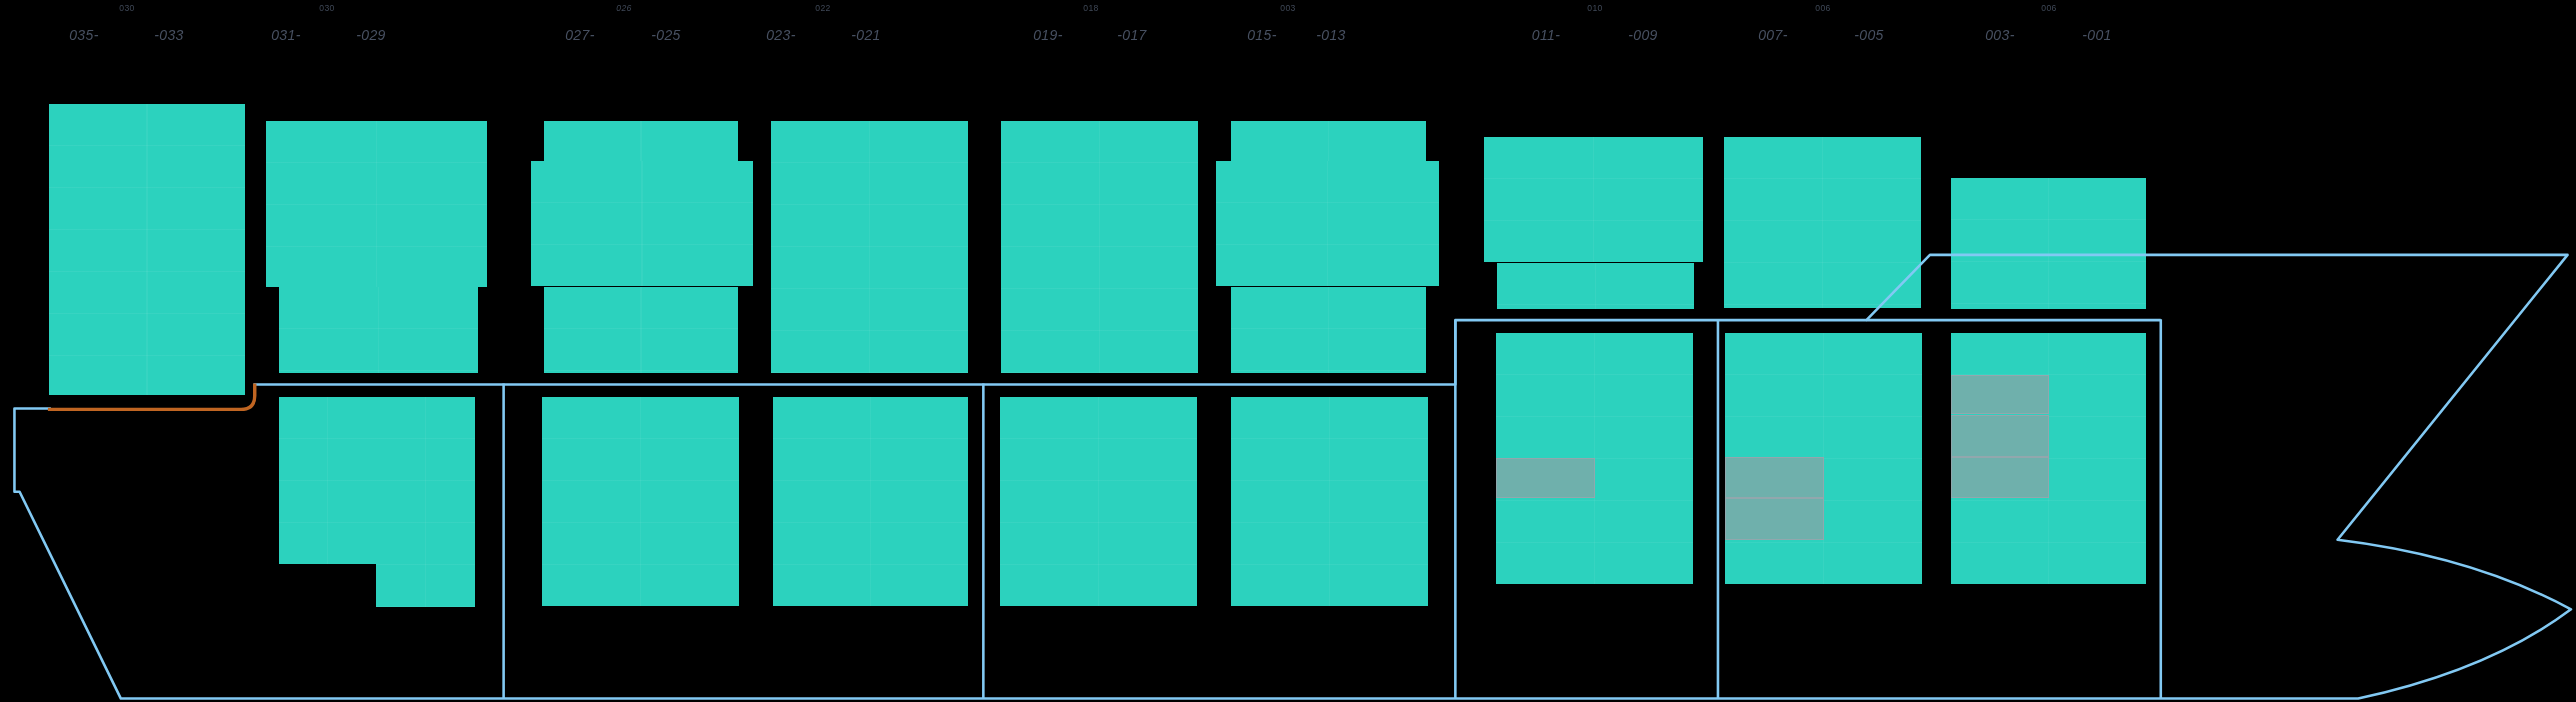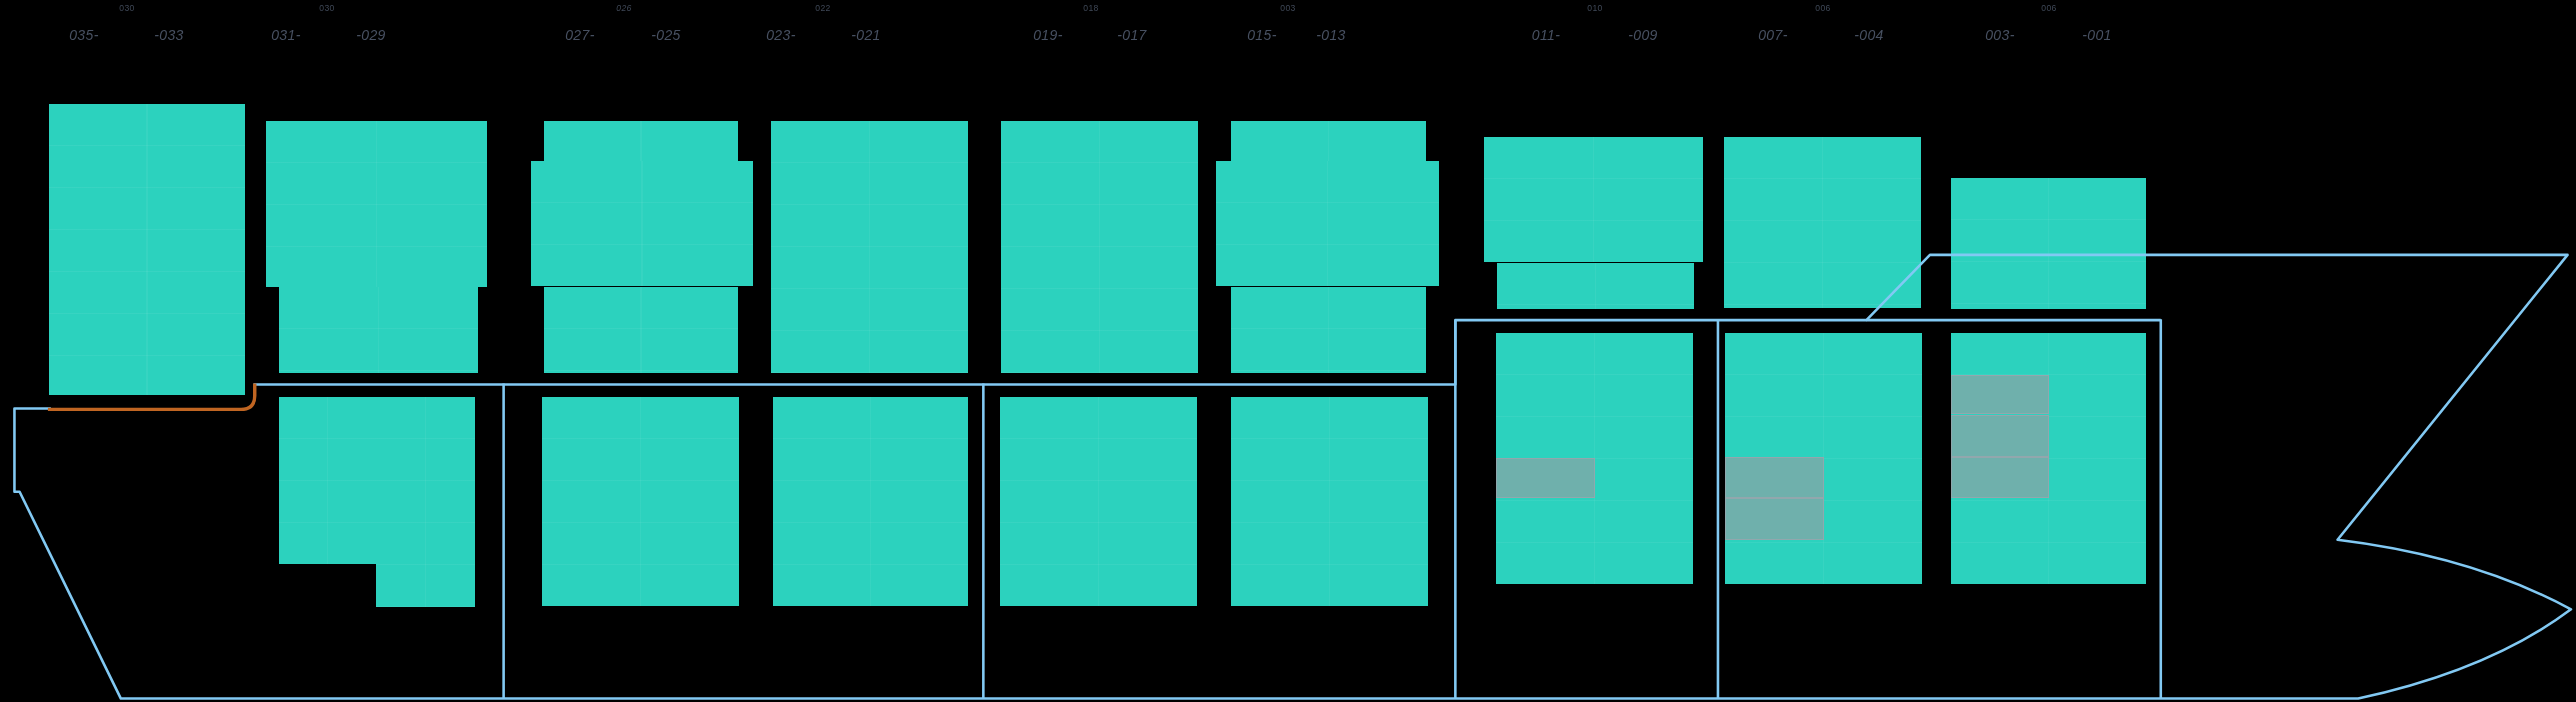--- a/index.html
+++ b/index.html
@@ -92,21 +92,21 @@
       <span class="bay-label-main" style="left: 666px;">-025</span>
       <span class="bay-label-main" style="left: 781px;">023-</span>
       <span class="bay-label-main" style="left: 866px;">-021</span>
       <span class="bay-label-main" style="left: 1048px;">019-</span>
       <span class="bay-label-main" style="left: 1132px;">-017</span>
       <span class="bay-label-main" style="left: 1247px; margin-left: 15px;">015-</span>
       <span class="bay-label-main" style="left: 1331px;">-013</span>
       <span class="bay-label-main" style="left: 1546px;">011-</span>
       <span class="bay-label-main" style="left: 1643px;">-009</span>
       <span class="bay-label-main" style="left: 1773px;">007-</span>
-      <span class="bay-label-main" style="left: 1869px;">-004</span>
+      <span class="bay-label-main" style="left: 1869px;">-005</span>
       <span class="bay-label-main" style="left: 2000px;">003-</span>
       <span class="bay-label-main" style="left: 2097px;">-001</span>
       <span class="bay-label-small" style="left: 127px;">030</span>
       <span class="bay-label-small" style="left: 327px;">030</span>
       <span class="bay-label-small" style="left: 624px; font-style: italic;">026</span>
       <span class="bay-label-small" style="left: 823px;">022</span>
       <span class="bay-label-small" style="left: 1091px;">018</span>
       <span class="bay-label-small" style="left: 1288px;">003</span>
       <span class="bay-label-small" style="left: 1595px;">010</span>
       <span class="bay-label-small" style="left: 1823px;">006</span>

